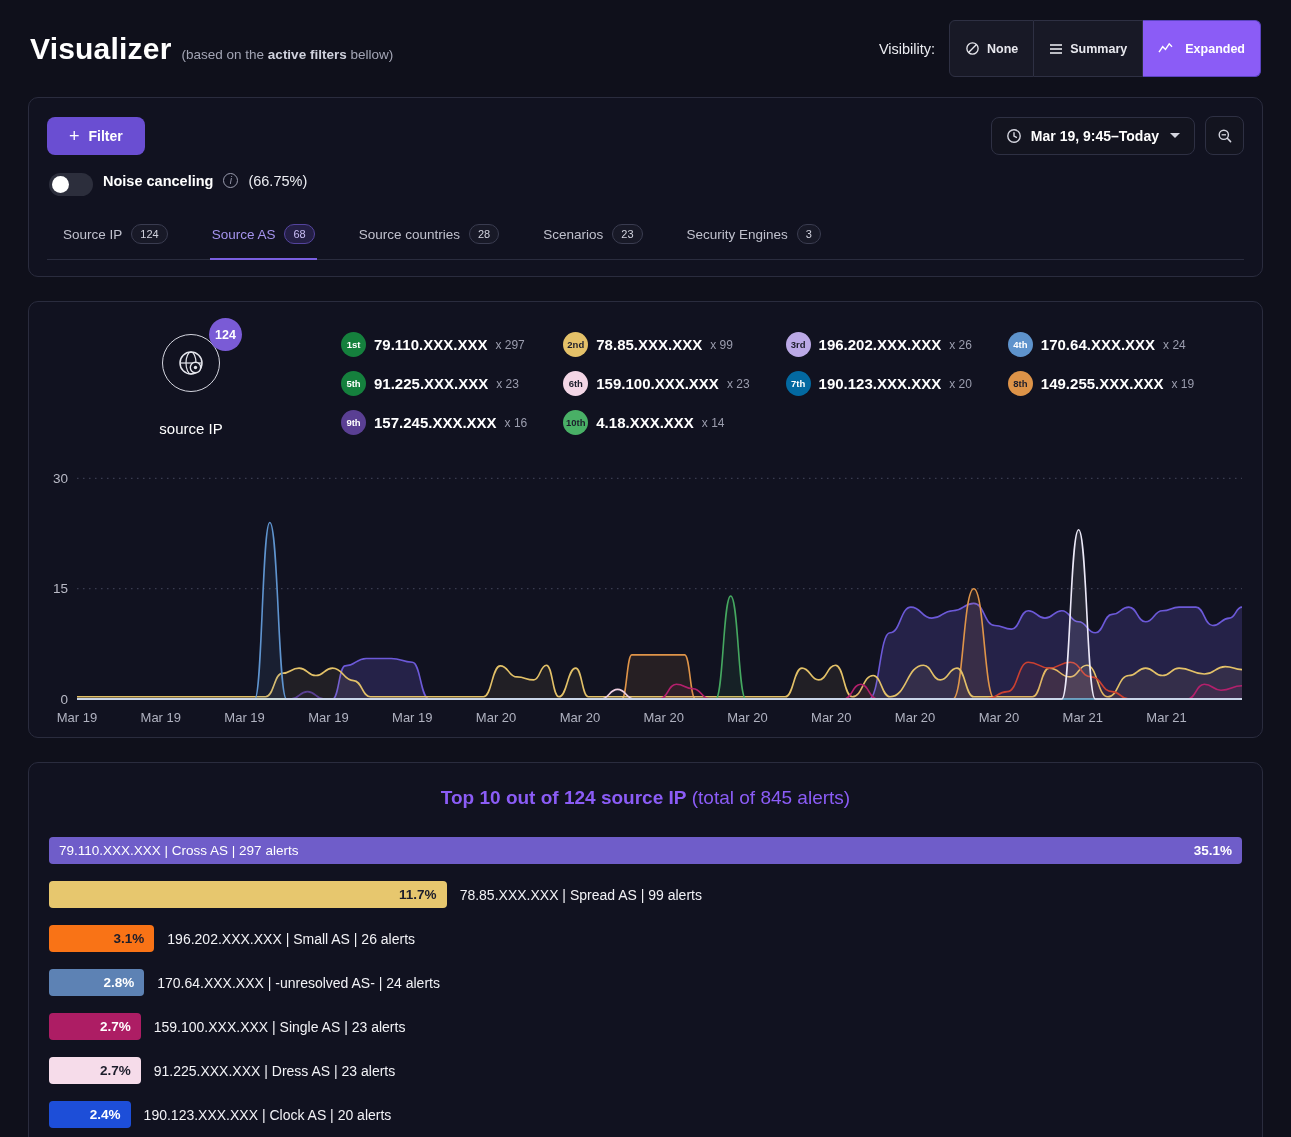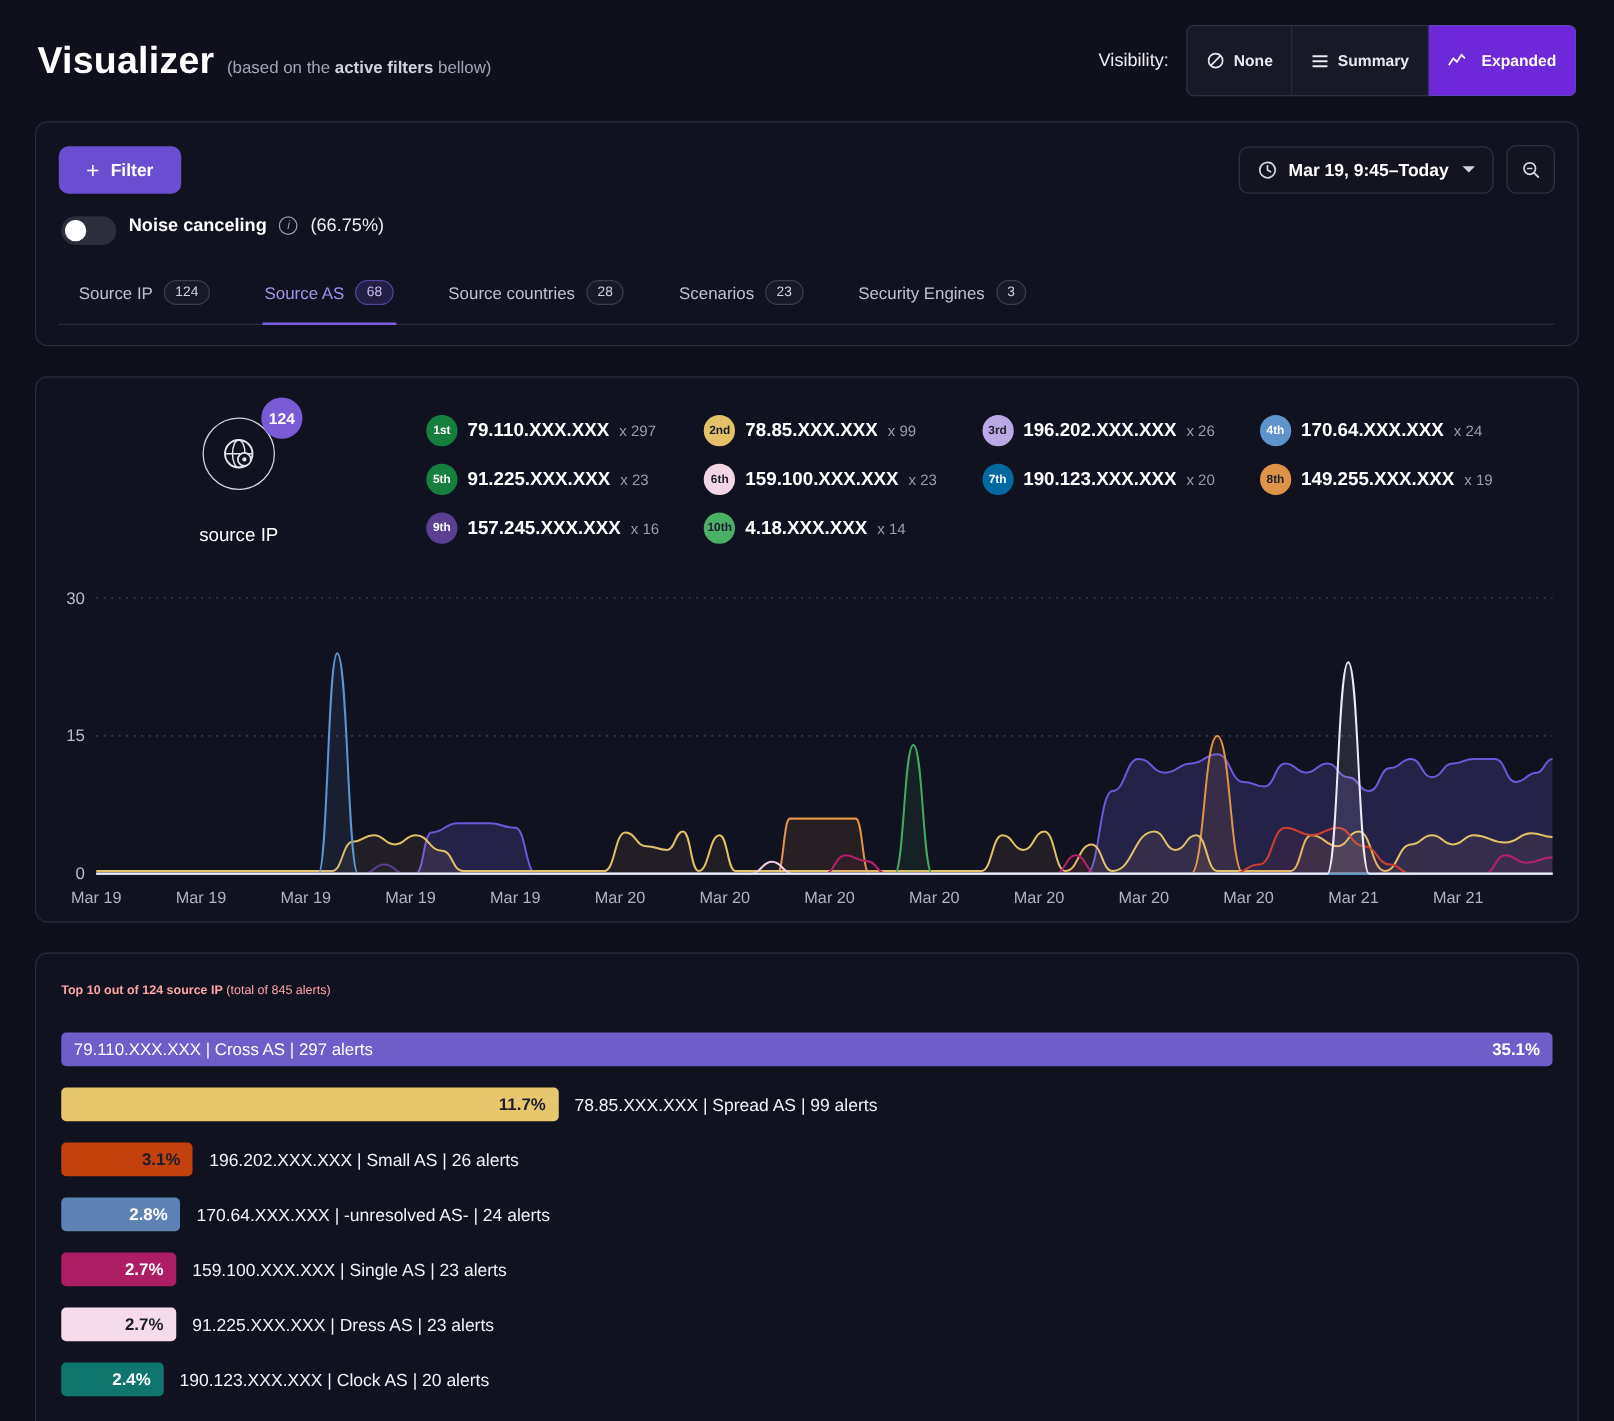--- a/index.html
+++ b/index.html
@@ -14,21 +14,21 @@
   .subtitle{font-size:13.5px;color:#a3a5b5;}
   .subtitle b{color:#cfd1dd;font-weight:700;}
   .visibility{display:flex;align-items:center;gap:14px;}
   .vis-label{font-size:14.5px;color:#ecedf2;}
   .seg{display:flex;}
   .seg-btn{display:flex;align-items:center;gap:7px;font-size:12.5px;font-weight:700;color:#e8e8ee;
     background:#181926;border:1px solid #2e3043;padding:20px 15px;cursor:pointer;font-family:inherit;}
   .seg-btn+.seg-btn{border-left:none;}
   .seg-btn:first-child{border-radius:6px 0 0 6px;}
   .seg-btn:last-child{border-radius:0 6px 6px 0;}
-  .seg-btn.active{background:#6d28d9;border-color:#5b44c0;color:#fff;gap:12px;}
+  .seg-btn.active{background:#8b5cf6;border-color:#5b44c0;color:#fff;gap:12px;}
   .seg-icon{display:inline-flex;align-items:center;}
 
   
   .panel{border:1px solid #2a2c3e;border-radius:10px;background:#111220;}
 
   
   .filter-panel{padding:18px 18px 16px;margin-bottom:24px;}
   .filter-row-top{display:flex;justify-content:space-between;align-items:center;}
   .btn-filter{display:flex;align-items:center;gap:9px;background:#6a4ed2;color:#fff;border:none;
     border-radius:8px;padding:11px 22px;font-size:14px;font-weight:700;cursor:pointer;font-family:inherit;}
@@ -71,21 +71,21 @@
   .rank-badge{width:25px;height:25px;border-radius:50%;display:flex;align-items:center;
     justify-content:center;font-size:9.5px;font-weight:700;flex:none;}
   .top-ip{font-size:15px;font-weight:700;color:#fff;white-space:nowrap;}
   .top-mult{font-size:12px;color:#9b9dae;white-space:nowrap;}
   .chart-area{margin-top:20px;padding:0 2px;}
   .chart-area svg{display:block;width:100%;height:auto;}
   .chart-area text{font-family:"Liberation Sans",sans-serif;}
 
   
   .bottom-panel{padding:22px 20px 30px;}
-  .bottom-title{text-align:left;font-size:10px;color:#fca5a5;margin:2px 0 28px;}
+  .bottom-title{text-align:center;font-size:19px;color:#8b5cf6;margin:2px 0 28px;}
   .bottom-title b{font-weight:700;}
   .bars{}
   .bar-row{display:flex;align-items:center;margin-bottom:17px;}
   .bar{height:27px;border-radius:4px;display:flex;align-items:center;justify-content:flex-end;
     padding:0 10px;flex:none;cursor:pointer;}
   .bar.inside{justify-content:space-between;}
   .bar-pct{font-weight:700;font-size:13.5px;white-space:nowrap;}
   .bar-label-in{font-size:13.5px;white-space:nowrap;}
   .bar-label-out{margin-left:13px;font-size:14px;color:#f2f2f6;white-space:nowrap;}
 </style>
@@ -318,21 +318,21 @@
             <span class="bar-pct">35.1%</span>
           </div>
         </div>
         <div class="bar-row">
           <div class="bar" style="width: 33.33%; background: rgb(231, 199, 110); color: rgb(28, 29, 43);">
             <span class="bar-pct">11.7%</span>
           </div>
           <span class="bar-label-out">78.85.XXX.XXX | Spread AS  | 99 alerts</span>
         </div>
         <div class="bar-row">
-          <div class="bar" style="width: 8.83%; background: #c2410c; color: rgb(28, 29, 43); align-items: center;">
+          <div class="bar" style="width: 8.83%; background: #f97316; color: rgb(28, 29, 43); align-items: center;">
             <span class="bar-pct">3.1%</span>
           </div>
           <span class="bar-label-out">196.202.XXX.XXX | Small AS  | 26 alerts</span>
         </div>
         <div class="bar-row">
           <div class="bar" style="width: 7.98%; background: rgb(93, 130, 180); color: rgb(255, 255, 255);">
             <span class="bar-pct">2.8%</span>
           </div>
           <span class="bar-label-out">170.64.XXX.XXX | -unresolved AS-  | 24 alerts</span>
         </div>
@@ -342,21 +342,21 @@
           </div>
           <span class="bar-label-out">159.100.XXX.XXX | Single AS  | 23 alerts</span>
         </div>
         <div class="bar-row">
           <div class="bar" style="width: 7.69%; background: rgb(246, 220, 234); color: rgb(28, 29, 43);">
             <span class="bar-pct">2.7%</span>
           </div>
           <span class="bar-label-out">91.225.XXX.XXX | Dress AS  | 23 alerts</span>
         </div>
         <div class="bar-row">
-          <div class="bar" style="width: 6.84%; background: #0f766e; color: rgb(255, 255, 255); text-align: right;">
+          <div class="bar" style="width: 6.84%; background: #1d4ed8; color: rgb(255, 255, 255); text-align: right;">
             <span class="bar-pct">2.4%</span>
           </div>
           <span class="bar-label-out">190.123.XXX.XXX | Clock AS  | 20 alerts</span>
         </div>
       </div>
   </section>
 
 </div>
 
 </body></html>

